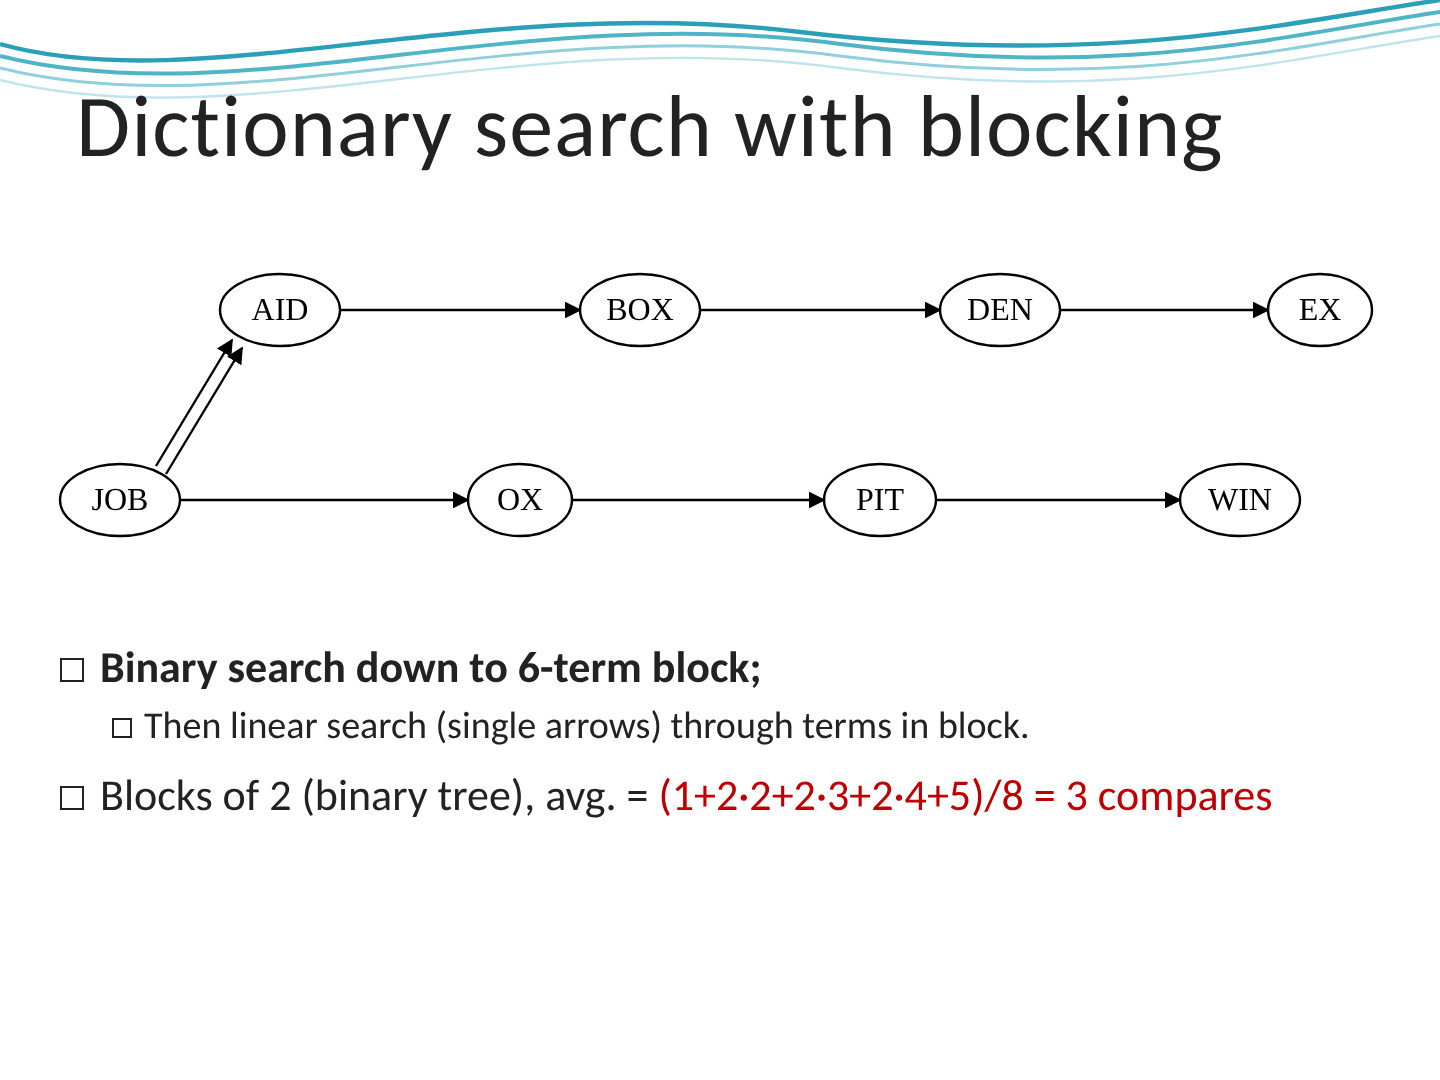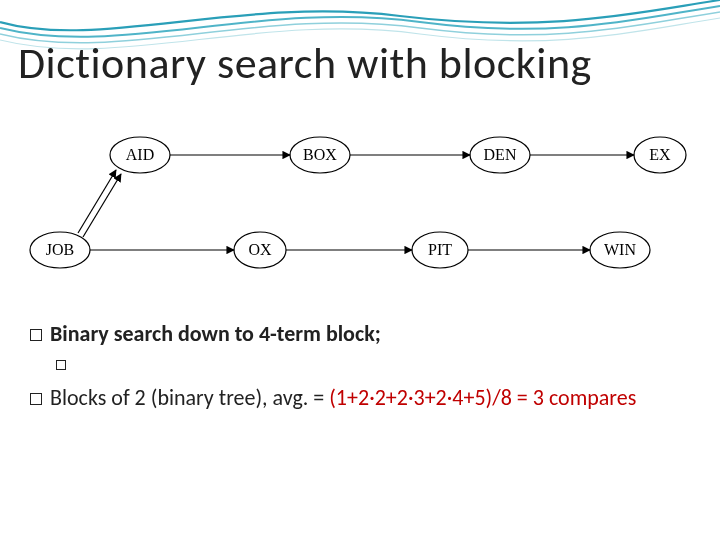--- a/index.html
+++ b/index.html
@@ -15,21 +15,21 @@
   .wave {
     position: absolute;
     top: 0; left: 0;
     width: 720px;
     height: 80px;
     pointer-events: none;
   }
   .title {
     position: absolute;
     top: 36px;
-    left: 18px;
+    left: 38px;
     width: 660px;
     font-size: 44px;
     font-weight: 400;
     color: #222;
     letter-spacing: 0.5px;
   }
   .diagram {
     position: absolute;
     top: 120px;
     left: 20px;
@@ -127,20 +127,20 @@
   <line x1="266" y1="130" x2="392" y2="130" stroke="#000" stroke-width="1.2" marker-end="url(#arrow)"></line>
   <line x1="448" y1="130" x2="570" y2="130" stroke="#000" stroke-width="1.2" marker-end="url(#arrow)"></line>
 
   <g>
     <line x1="58" y1="113" x2="96" y2="50" stroke="#000" stroke-width="1.2" marker-end="url(#arrow)"></line>
     <line x1="63" y1="117" x2="101" y2="54" stroke="#000" stroke-width="1.2" marker-end="url(#arrow)"></line>
   </g>
 </svg>
 
 <div class="body-text line1">
-  <span class="bullet-box"></span><span>Binary search down to 4-term block;</span>
+  <span class="bullet-box"></span><span>Binary search down to 6-term block;</span>
 </div>
 <div class="body-text line2">
-  <span class="bullet-box small"></span>
+  <span class="bullet-box small"></span><span>Then linear search (single arrows) through terms in block.</span>
 </div>
 <div class="body-text line3">
   <span class="bullet-box"></span><span>Blocks of 2 (binary tree), avg. = </span><span class="red">(1+2·2+2·3+2·4+5)/8 = 3 compares</span>
 </div>
 
 </body></html>

